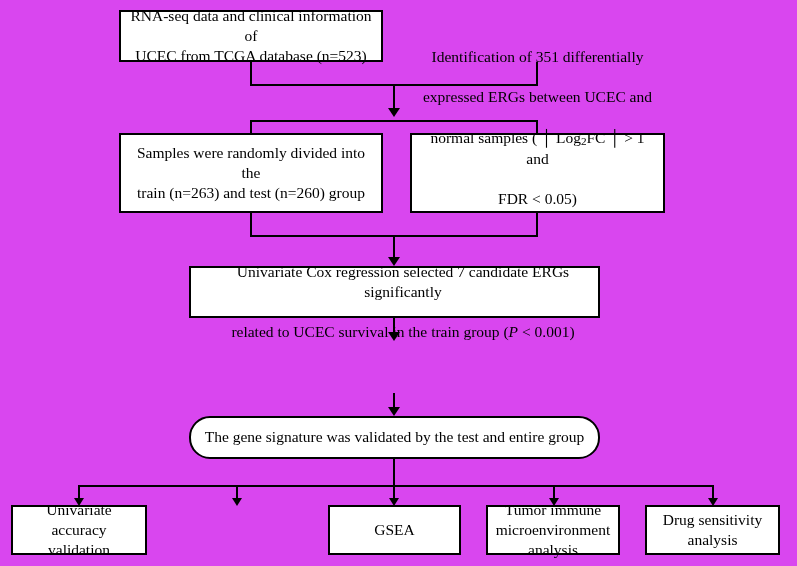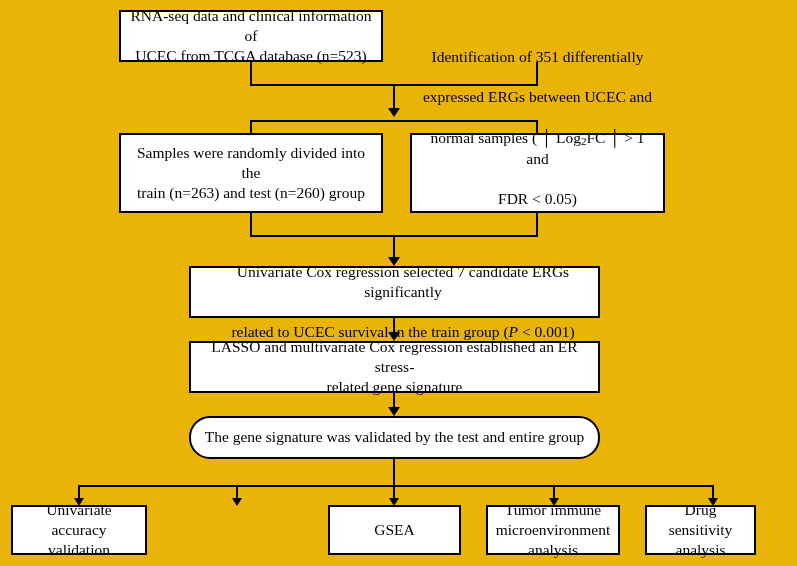--- a/index.html
+++ b/index.html
@@ -4,21 +4,21 @@
 <style>
   html, body {
     margin: 0;
     padding: 0;
     background: #ffffff;
   }
   #canvas {
     position: relative;
     width: 797px;
     height: 566px;
-    background: #eab308;
+    background: #d946ef;
     font-family: "Liberation Serif", "DejaVu Serif", serif;
     overflow: hidden;
   }
   .node {
     position: absolute;
     box-sizing: border-box;
     border: 2px solid #000000;
     background: #ffffff;
     display: flex;
     align-items: center;
@@ -106,24 +106,20 @@
   <div class="node f15" style="left:189px; top:266px; width:411px; height:52px;padding-left:23px;">
     <span class="txt">
       <span>Univariate Cox regression selected 7 candidate  ERGs significantly</span><br>
       <span>related to UCEC survival in the train group (</span><span class="ital">P</span><span> &lt; 0.001)</span>
     </span>
   </div>
 
   <div class="vline" style="left:393px; top:318px; height:18px;"></div>
   <div class="arrowhead" style="left:388px; top:332px;"></div>
 
-  <div class="node f15" style="left:189px; top:341px; width:411px; height:52px;">
-    <span class="txt">LASSO and multivariate Cox regression established an ER stress-
-related gene signature</span>
-  </div>
 
   <div class="vline" style="left:393px; top:393px; height:18px;"></div>
   <div class="arrowhead" style="left:388px; top:407px;"></div>
 
   <div class="node f15" style="left:189px; top:416px; width:411px; height:43px;border-radius:21px;">
     <span class="txt">The gene signature was validated by the test and entire group</span>
   </div>
 
   <div class="vline" style="left:393px; top:459px; height:40px;"></div>
   <div class="hline" style="left:78px; top:485px; width:636px;"></div>
@@ -152,18 +148,18 @@
   <div class="node f15" style="left:328px; top:505px; width:133px; height:50px;">
     <span class="txt">GSEA</span>
   </div>
 
   <div class="node f15" style="left:486px; top:505px; width:134px; height:50px;">
     <span class="txt">Tumor immune
 microenvironment
 analysis</span>
   </div>
 
-  <div class="node f15" style="left:645px; top:505px; width:111px; height:50px;">
+  <div class="node f15" style="left:645px; top:505px; width:135px; height:50px;">
     <span class="txt">Drug sensitivity
 analysis</span>
   </div>
 
 </div>
 
 </body></html>

